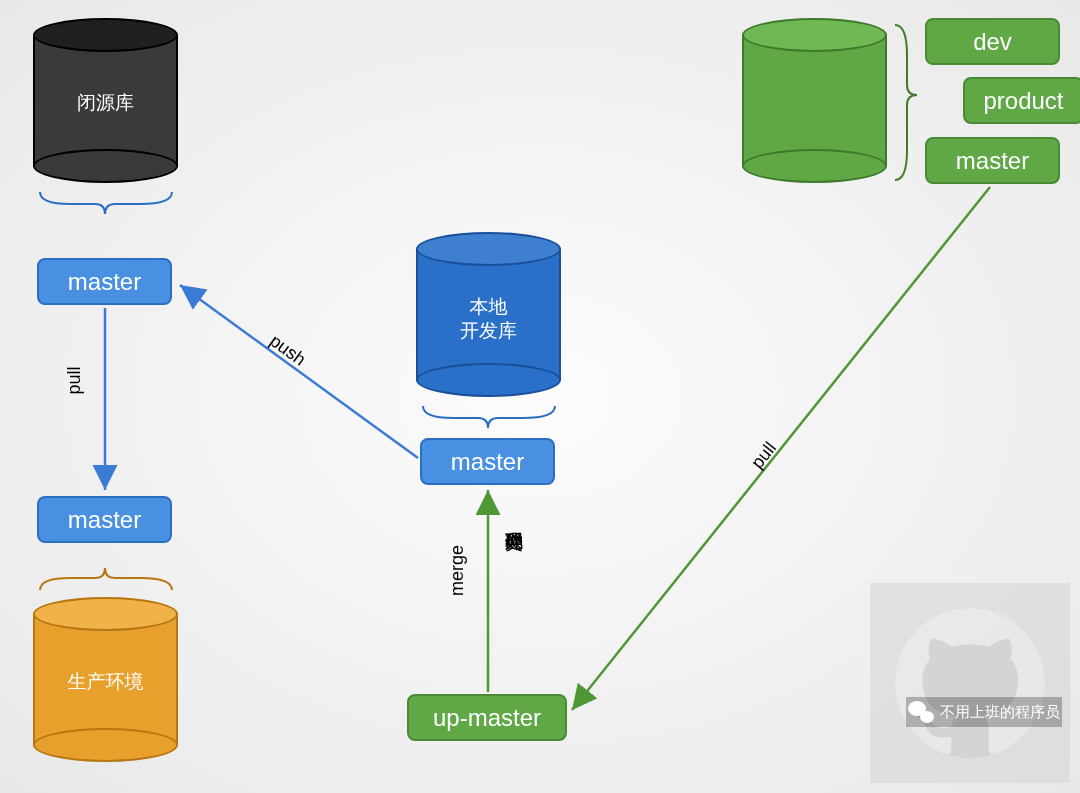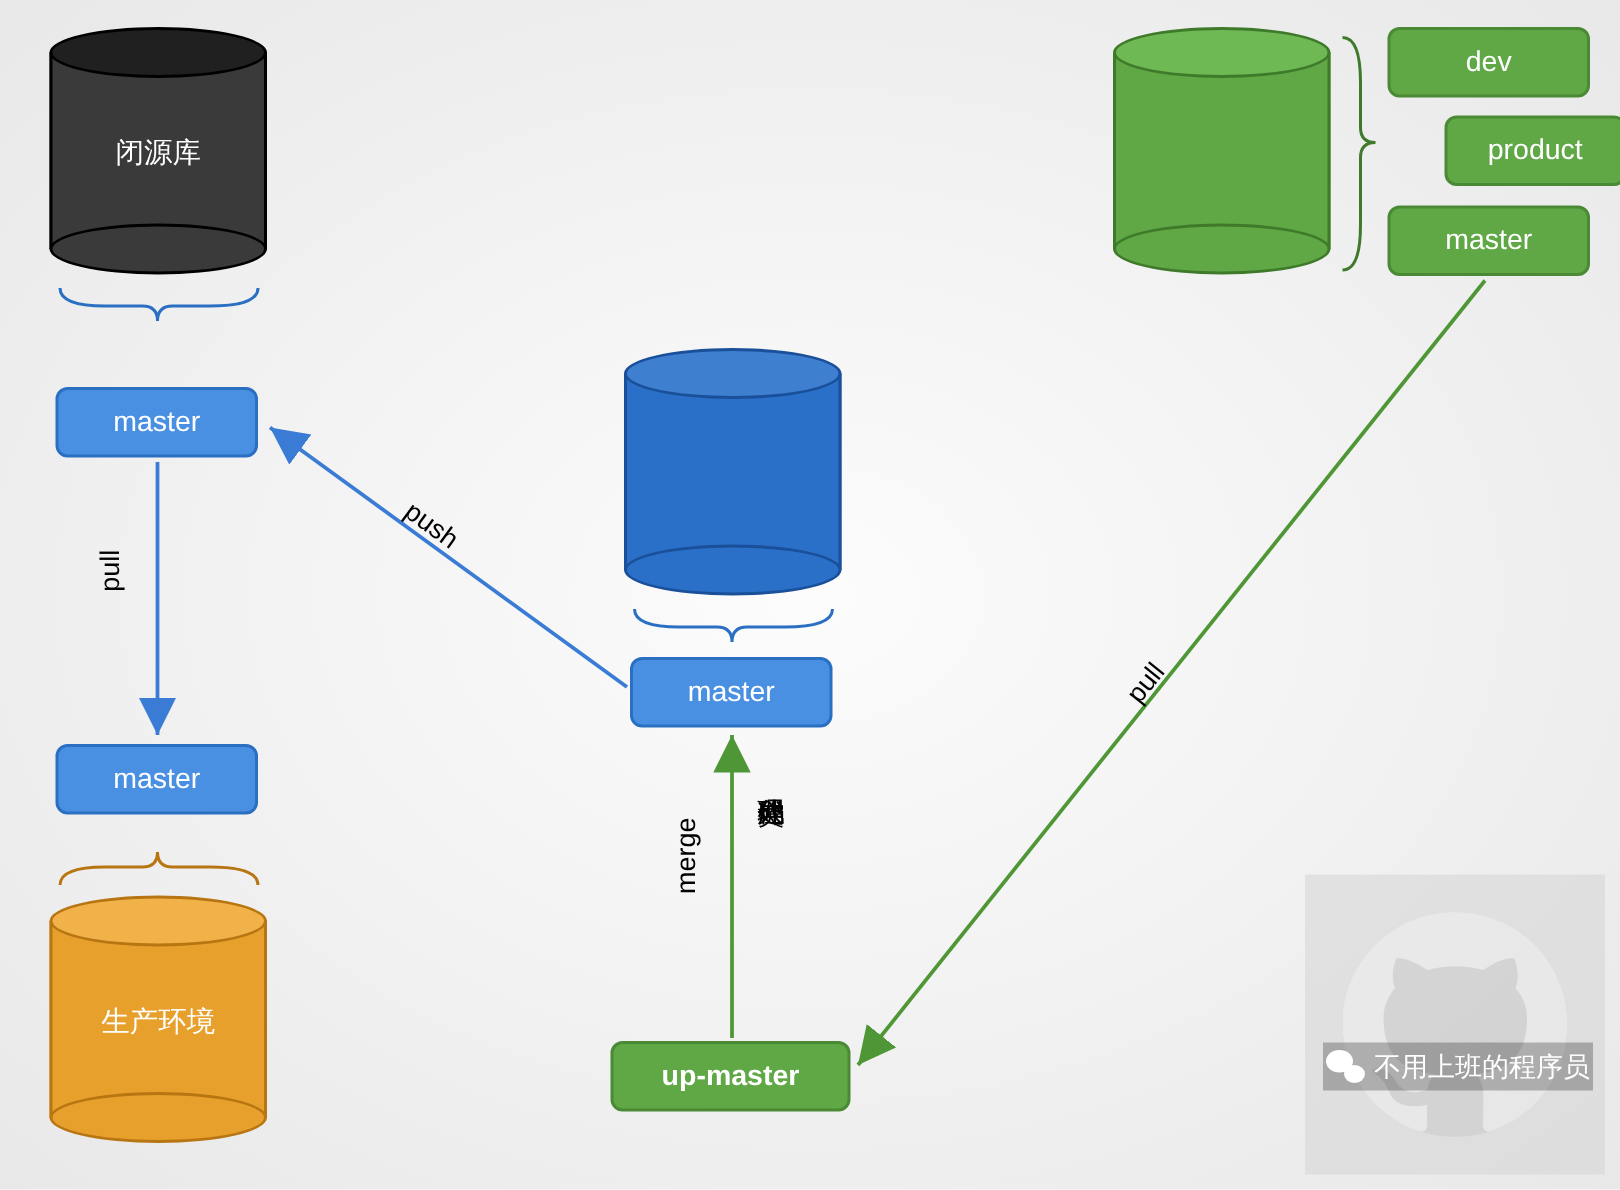--- a/index.html
+++ b/index.html
@@ -53,21 +53,21 @@
     top: 50%;
     transform: translateY(-40%);
     z-index: 3;
     line-height: 1.3;
   }
   .box {
     position: absolute;
     border-radius: 8px;
     text-align: center;
     color: #fff;
-    font-size: 19px;
+    font-size: 24px;
     display: flex;
     align-items: center;
     justify-content: center;
   }
   .blue-box { background: #4a90e2; border: 2px solid #2a6fc2; }
   .green-box { background: #5fa845; border: 2px solid #4a8a34; }
   svg.arrows {
     position: absolute;
     top: 0; left: 0;
     width: 1080px;
@@ -86,21 +86,21 @@
   .wechat {
     position: absolute;
     right: 18px;
     bottom: 66px;
     display: flex;
     align-items: center;
     gap: 6px;
     color: #fff;
     background: rgba(0,0,0,0.25);
     padding: 4px 2px;
-    font-size: 18px;
+    font-size: 15px;
   }
   .wechat-icon {
     width: 26px;
     height: 22px;
     position: relative;
   }
   .wechat-icon .bub1 {
     width: 18px; height: 15px; background: #fff; border-radius: 50%;
     position: absolute; top: 0; left: 0;
   }
@@ -139,20 +139,22 @@
     <div class="cyl-bot" style="background:#3a3a3a;border:2px solid #000;"></div>
     <div class="cyl-label">闭源库</div>
   </div>
 </div>
 
 <div class="cylinder" style="left:416px; top:232px; width:145px; height:165px;">
   <div class="cyl-body">
     <div class="cyl-top" style="background:#3e7fcf;border:2px solid #1a4f9a;"></div>
     <div class="cyl-mid" style="background:#2a70c8;border-left:2px solid #1a4f9a;border-right:2px solid #1a4f9a;"></div>
     <div class="cyl-bot" style="background:#2a70c8;border:2px solid #1a4f9a;"></div>
+    <div class="cyl-label" style="white-space:pre-line;">本地
+开发库</div>
   </div>
 </div>
 
 <div class="cylinder" style="left:742px; top:18px; width:145px; height:165px;">
   <div class="cyl-body">
     <div class="cyl-top" style="background:#6fb955;border:2px solid #3f7a2b;"></div>
     <div class="cyl-mid" style="background:#5fa845;border-left:2px solid #3f7a2b;border-right:2px solid #3f7a2b;"></div>
     <div class="cyl-bot" style="background:#5fa845;border:2px solid #3f7a2b;"></div>
   </div>
 </div>
@@ -179,21 +181,21 @@
 
 <div class="box blue-box" style="left:37px; top:258px; width:135px; height:47px;">
   <span>master</span>
 </div>
 <div class="box blue-box" style="left:37px; top:496px; width:135px; height:47px;">
   <span>master</span>
 </div>
 <div class="box blue-box" style="left:420px; top:438px; width:135px; height:47px;">
   <span>master</span>
 </div>
-<div class="box green-box" style="left:407px; top:694px; width:160px; height:47px;font-weight:bold;">
+<div class="box green-box" style="left:407px; top:694px; width:160px; height:47px;">
   <span>up-master</span>
 </div>
 <div class="box green-box" style="left:925px; top:18px; width:135px; height:47px;">
   <span>dev</span>
 </div>
 <div class="box green-box" style="left:963px; top:77px; width:121px; height:47px;">
   <span>product</span>
 </div>
 <div class="box green-box" style="left:925px; top:137px; width:135px; height:47px;">
   <span>master</span>

